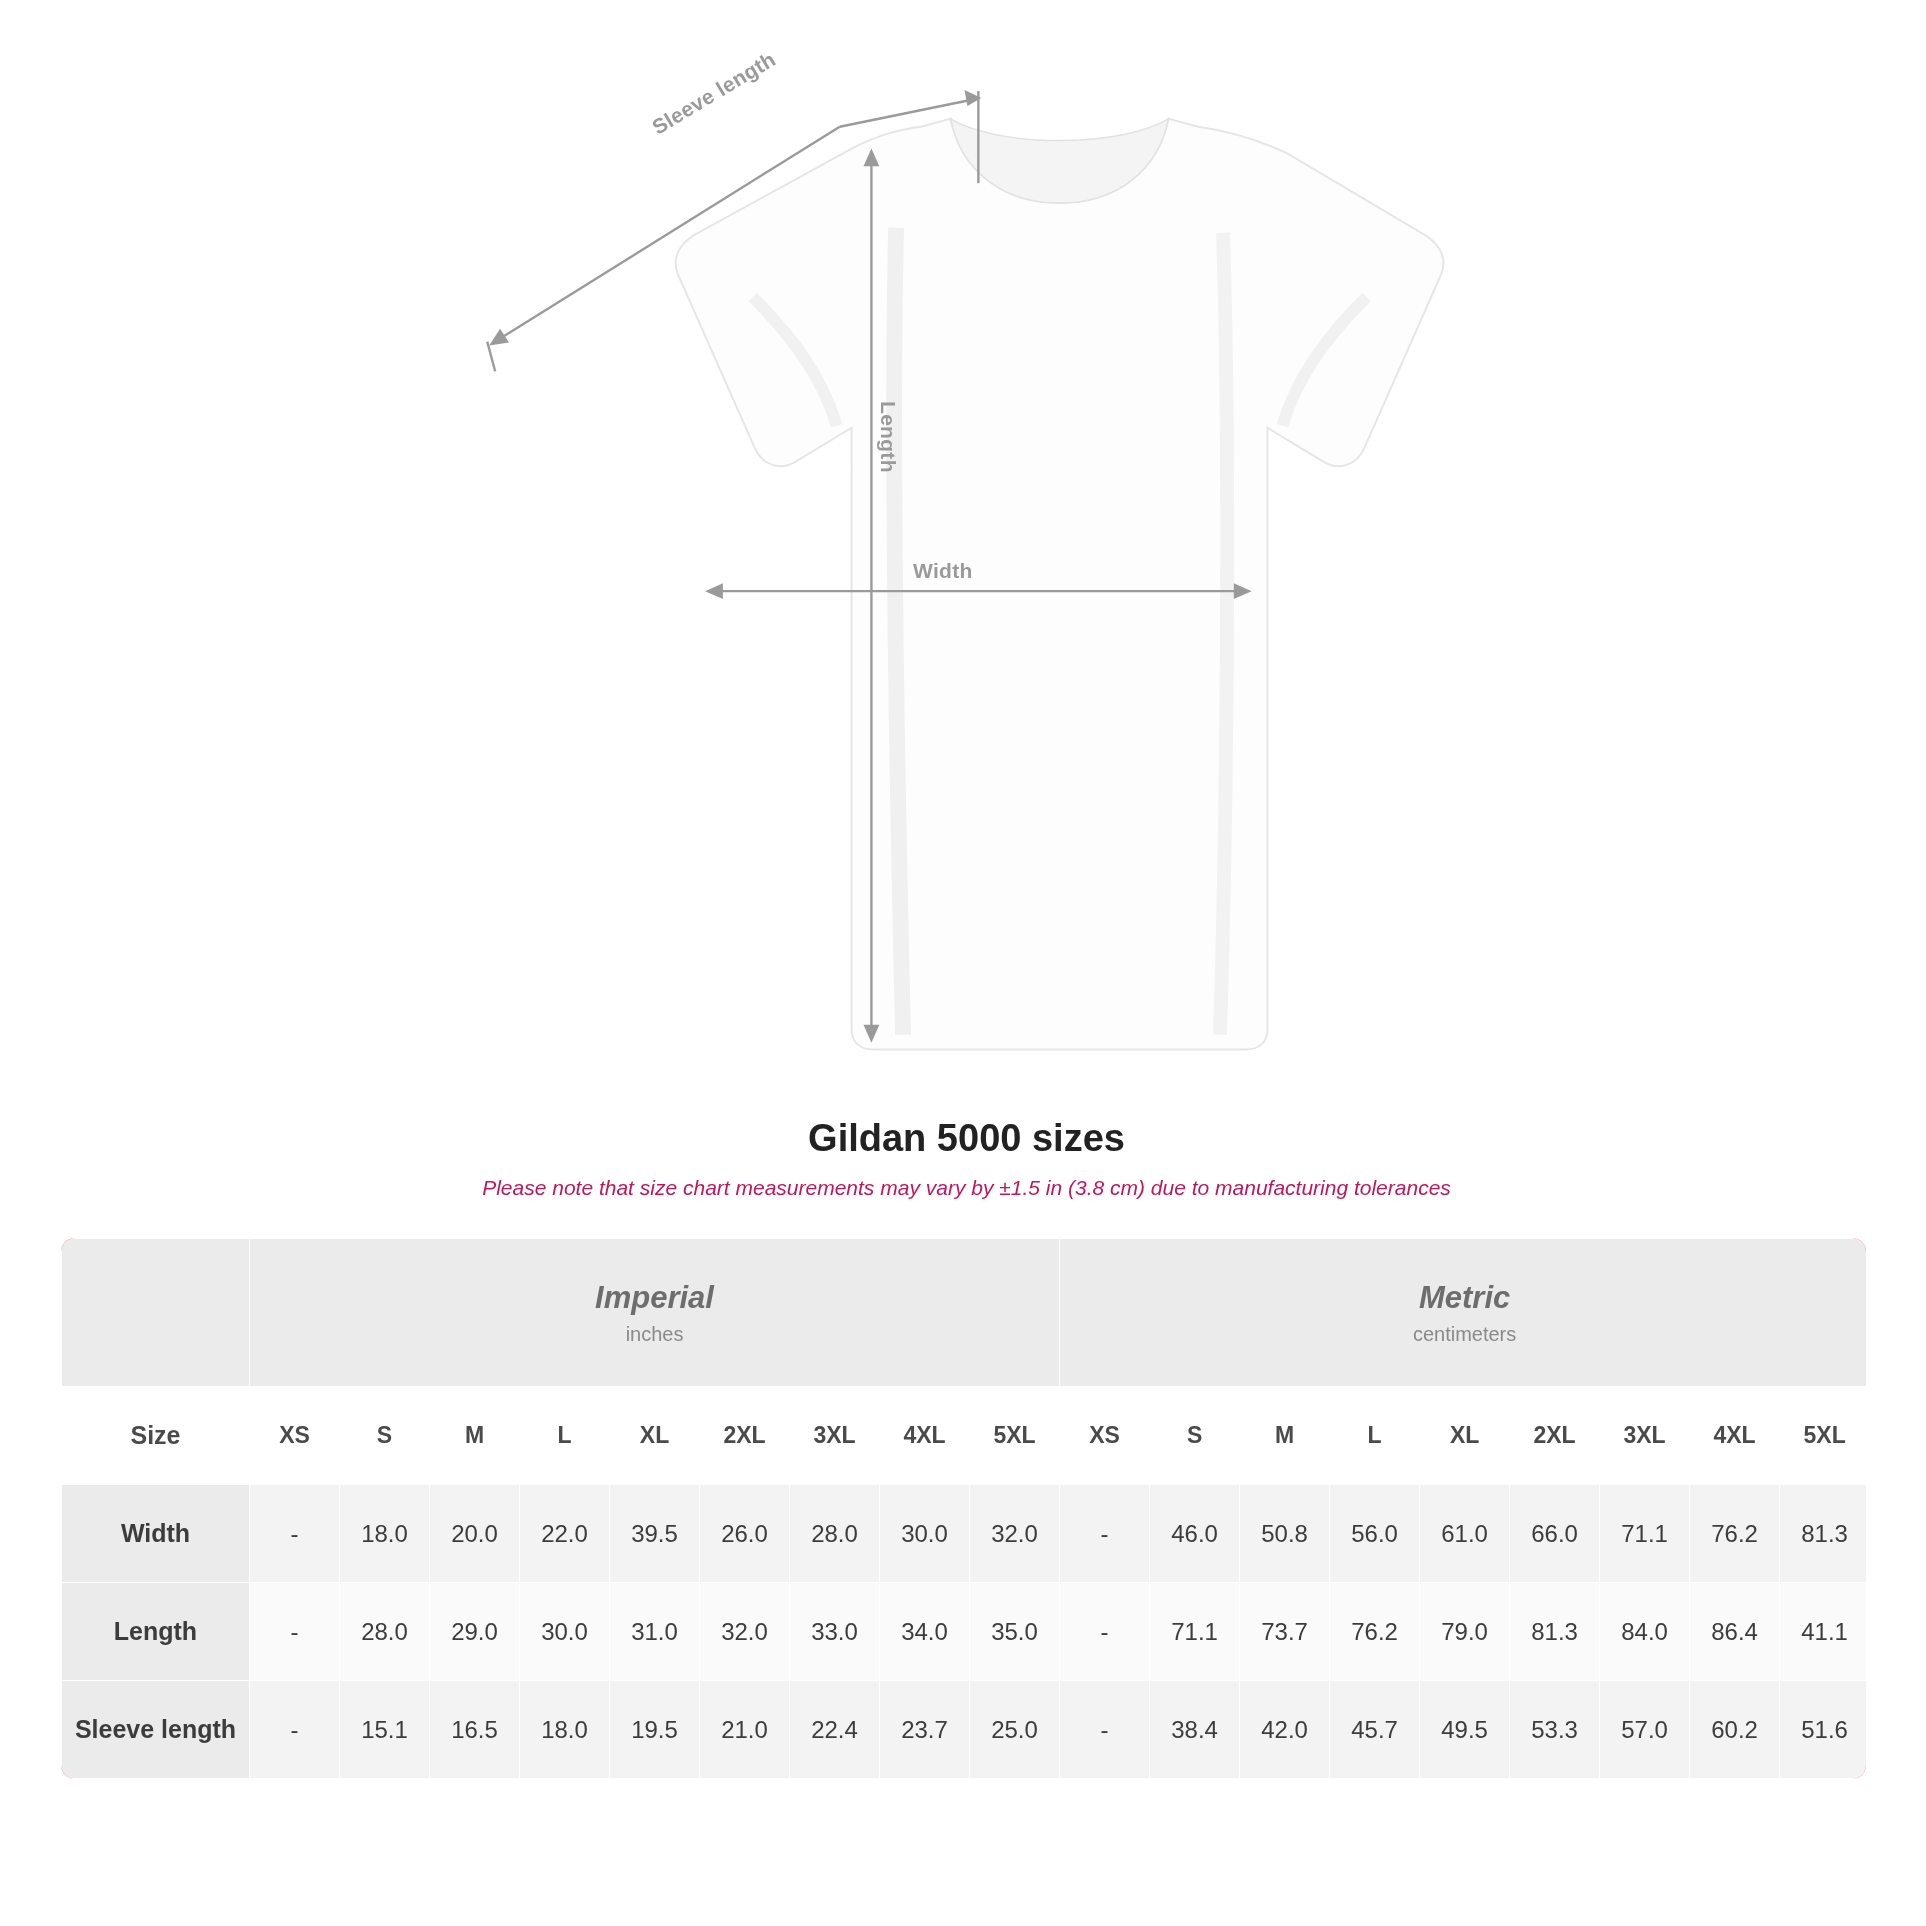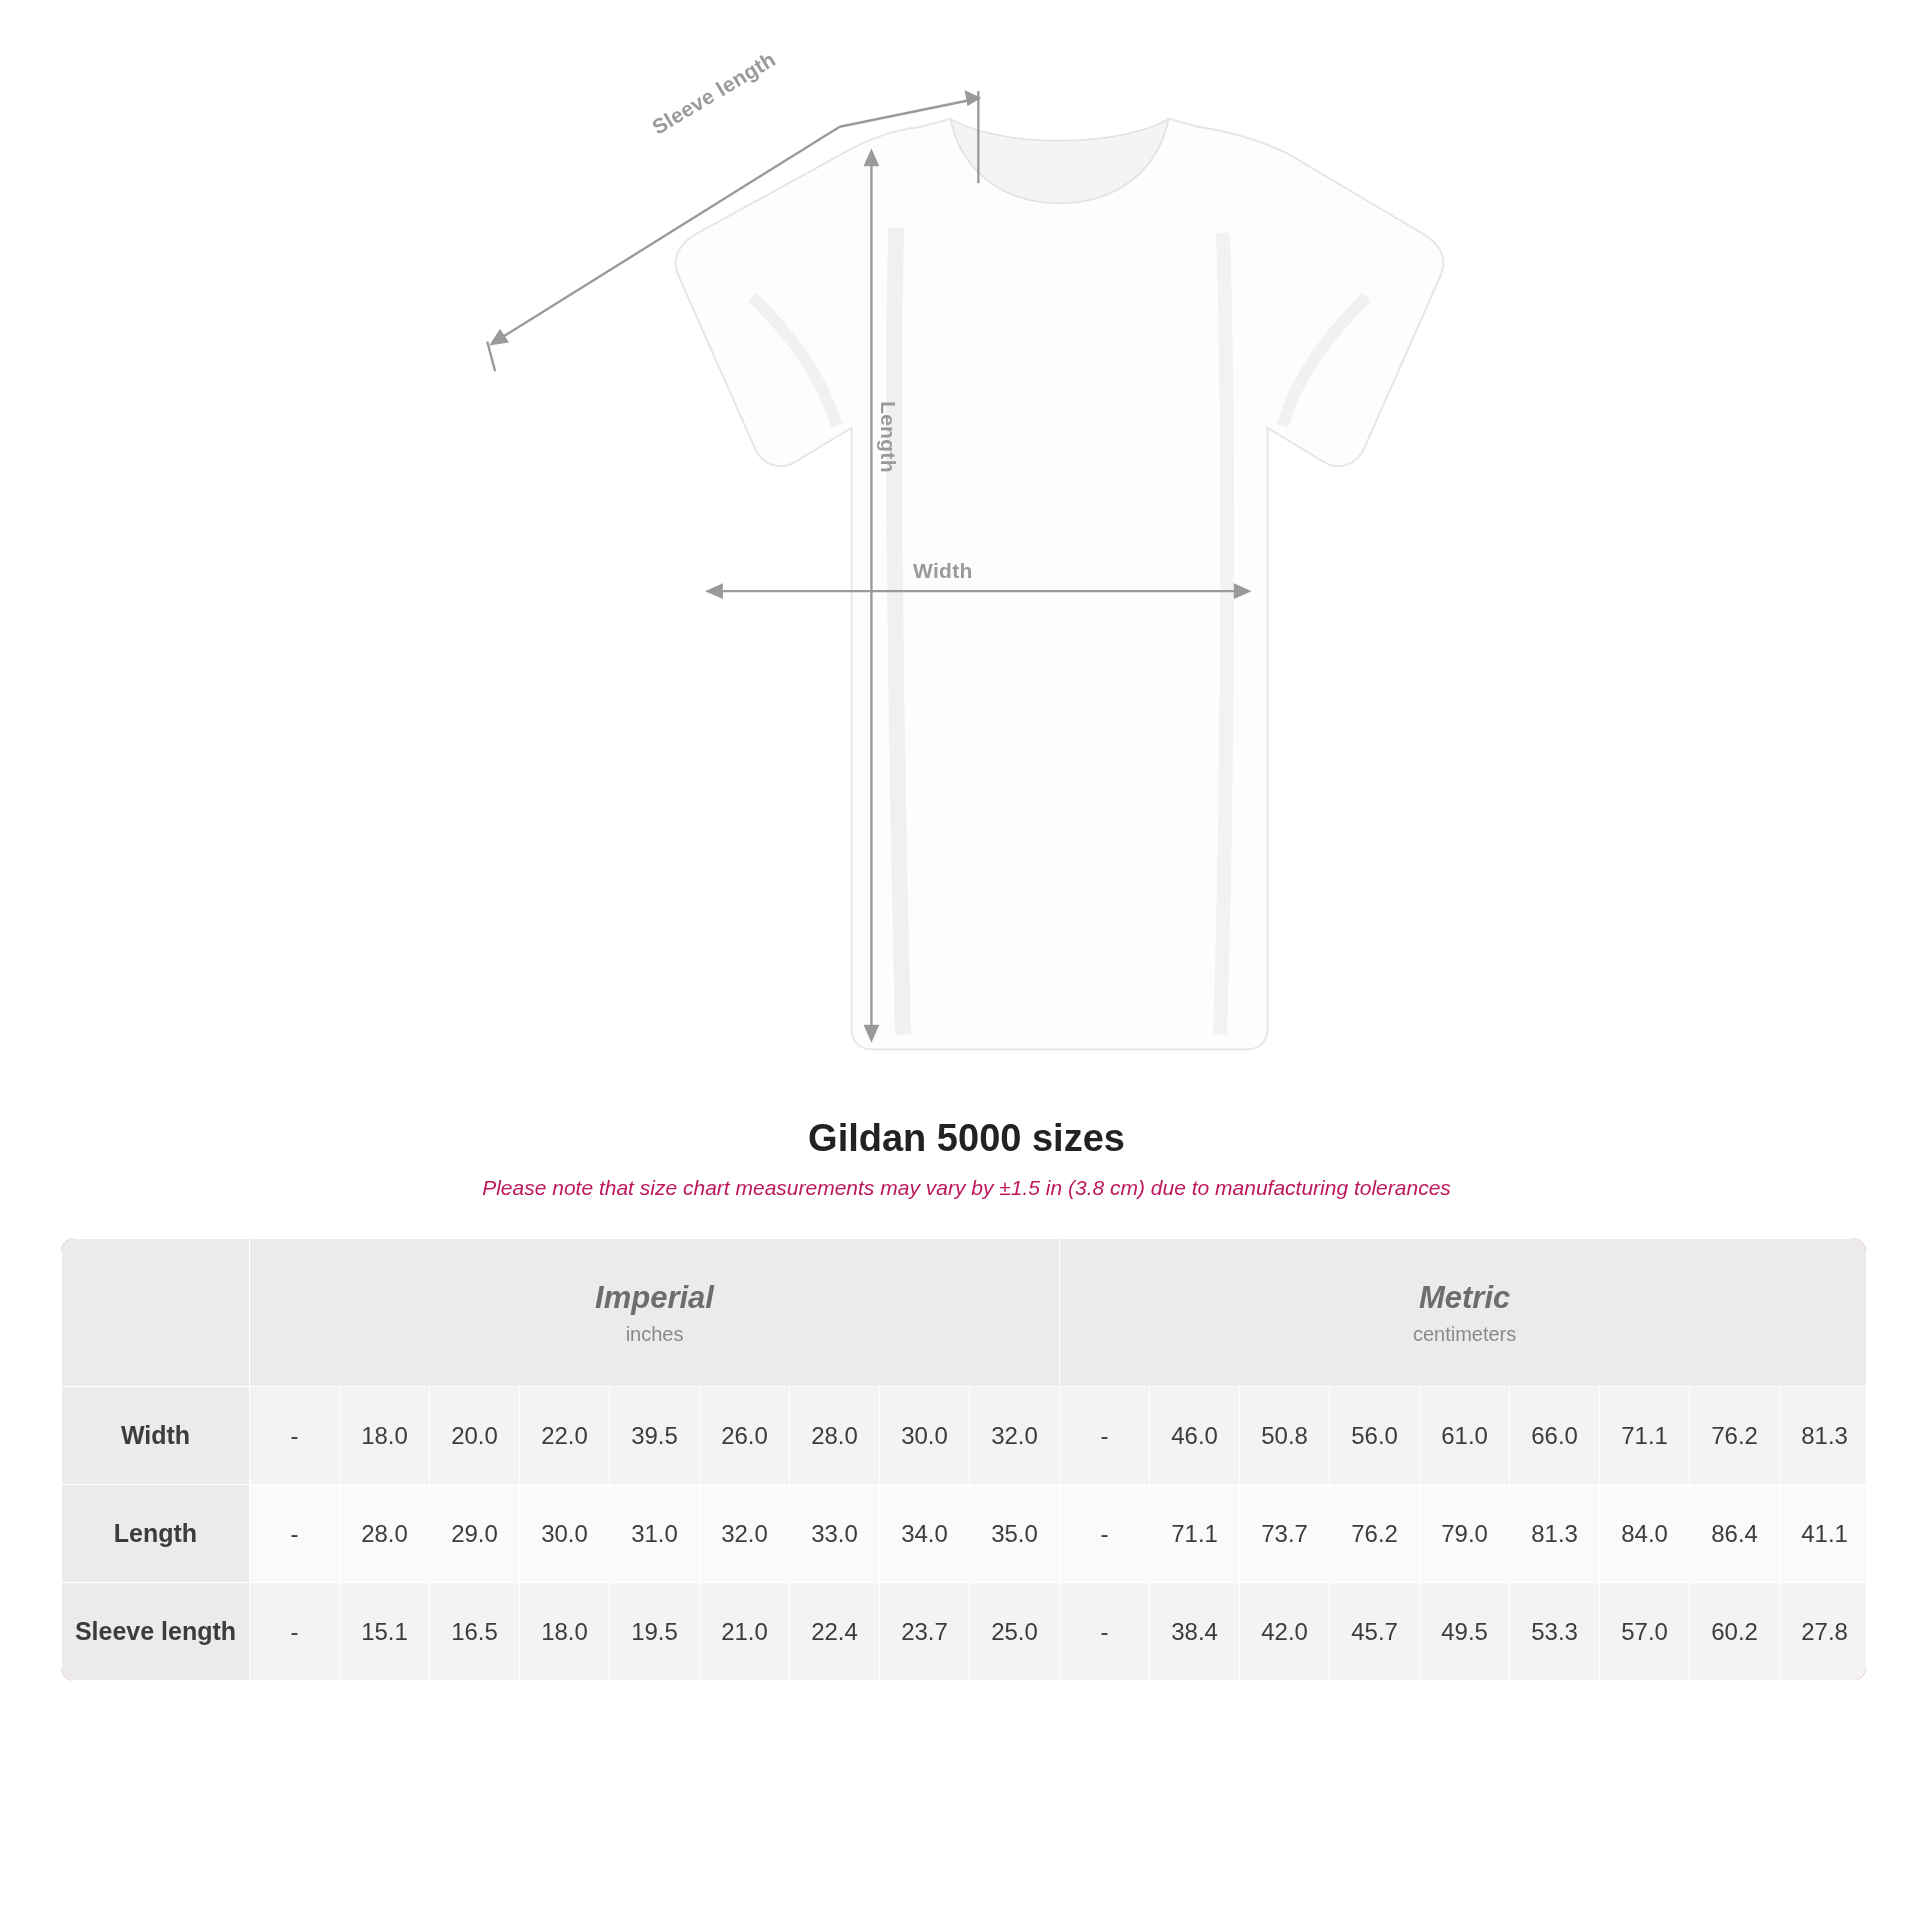--- a/index.html
+++ b/index.html
@@ -242,20 +242,41 @@
             <td class="corner-cell"></td>
             <td class="unit-head" colspan="9">
               <div class="unit-name">Imperial</div>
               <div class="unit-sub">inches</div>
             </td>
             <td class="unit-head" colspan="9">
               <div class="unit-name">Metric</div>
               <div class="unit-sub">centimeters</div>
             </td>
           </tr>
+          <tr class="head-row">
+            <td class="row-label-head">Size</td>
+            <td>XS</td>
+            <td>S</td>
+            <td>M</td>
+            <td>L</td>
+            <td>XL</td>
+            <td>2XL</td>
+            <td>3XL</td>
+            <td>4XL</td>
+            <td>5XL</td>
+            <td>XS</td>
+            <td>S</td>
+            <td>M</td>
+            <td>L</td>
+            <td>XL</td>
+            <td>2XL</td>
+            <td>3XL</td>
+            <td>4XL</td>
+            <td>5XL</td>
+          </tr>
           <tr class="data-row">
             <td class="row-label">Width</td>
             <td>-</td>
             <td>18.0</td>
             <td>20.0</td>
             <td>22.0</td>
             <td>39.5</td>
             <td>26.0</td>
             <td>28.0</td>
             <td>30.0</td>
@@ -303,20 +324,20 @@
             <td>23.7</td>
             <td>25.0</td>
             <td>-</td>
             <td>38.4</td>
             <td>42.0</td>
             <td>45.7</td>
             <td>49.5</td>
             <td>53.3</td>
             <td>57.0</td>
             <td>60.2</td>
-            <td>27.8</td>
+            <td>51.6</td>
           </tr>
         </tbody>
     </table>
   </div>
 
 </div>
 
 
 </body></html>

